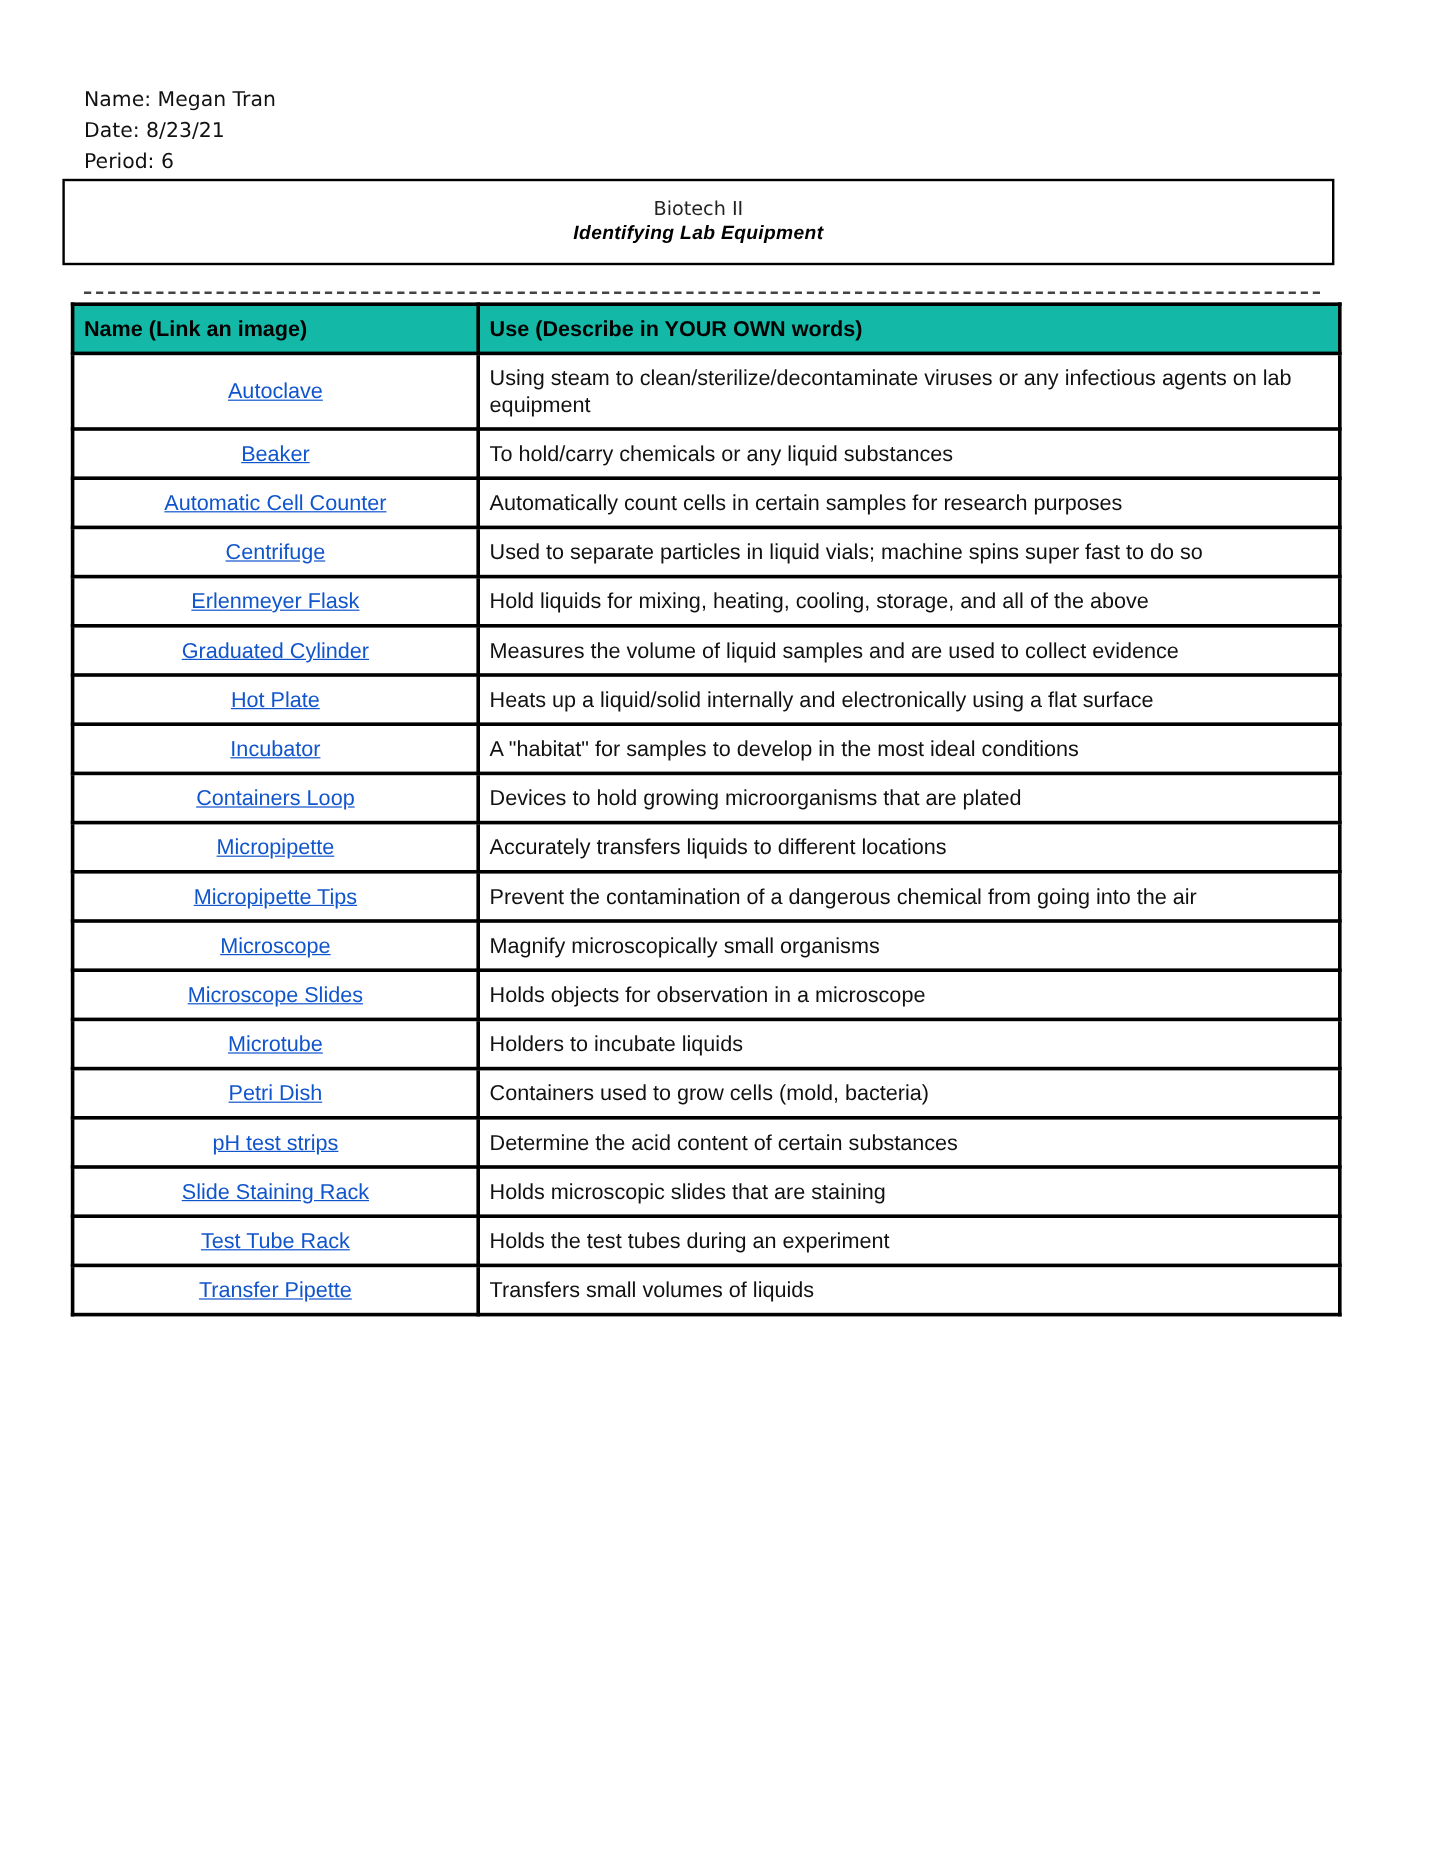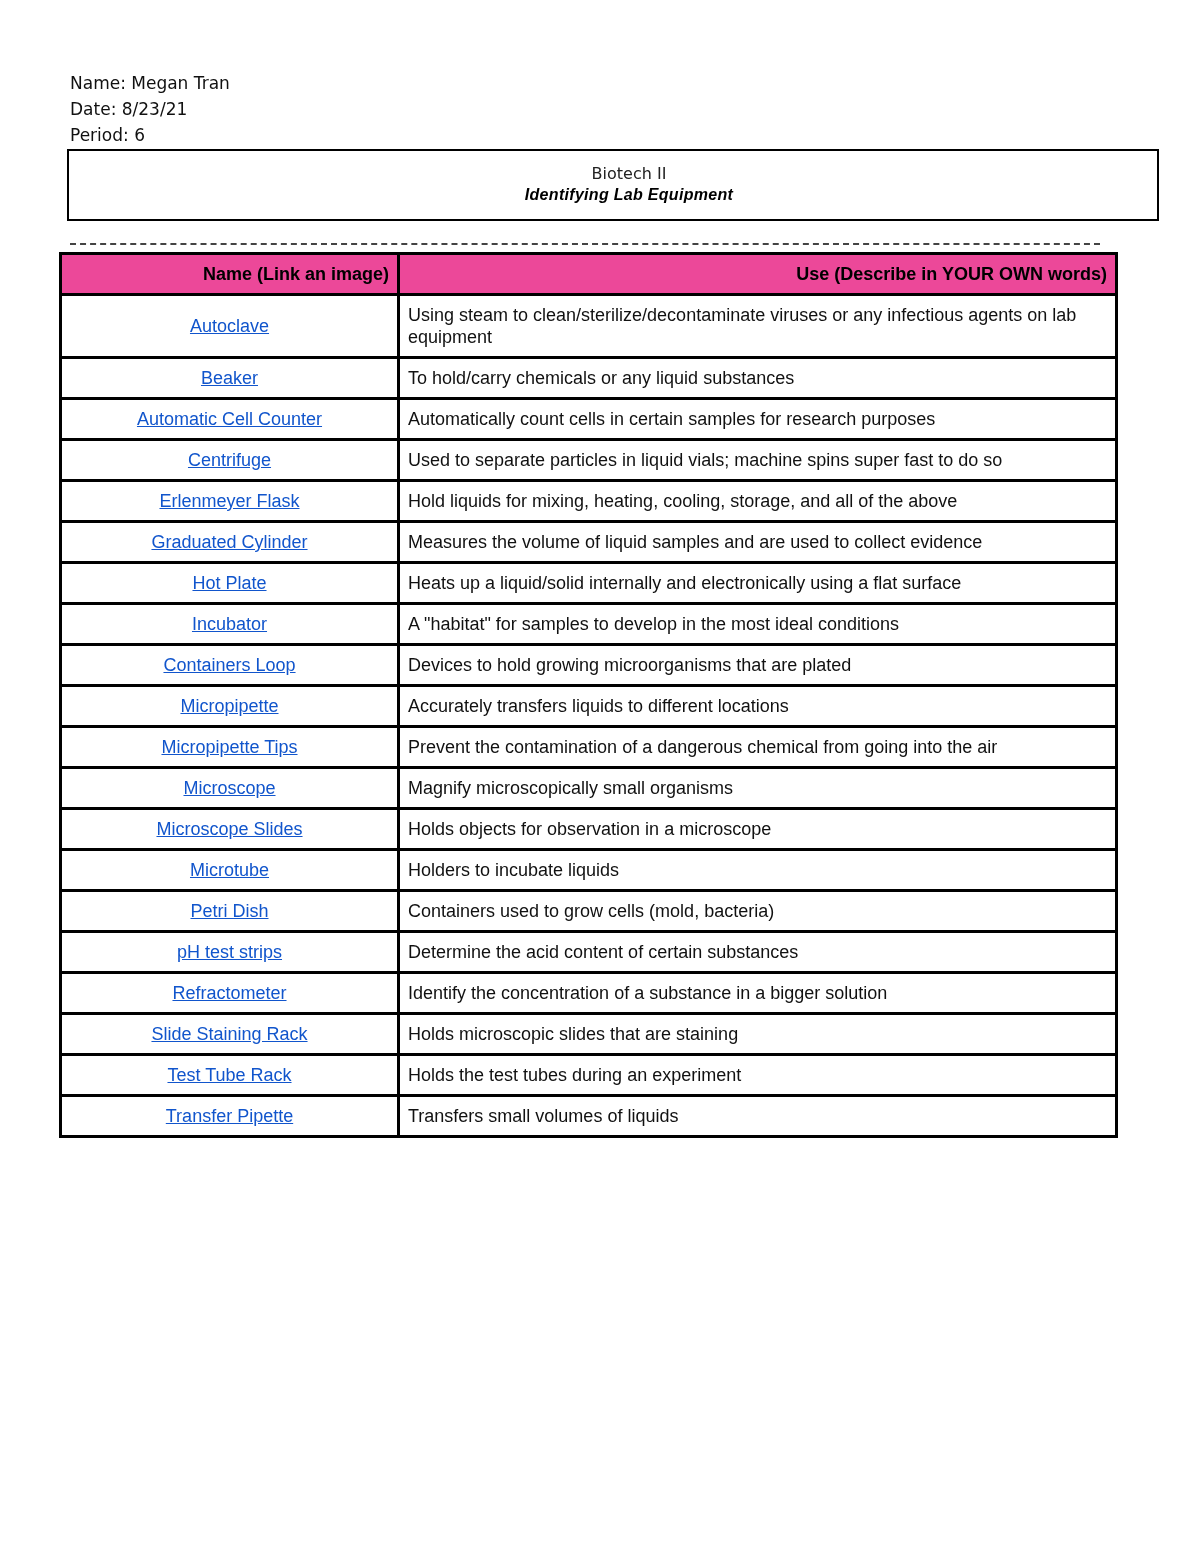--- a/index.html
+++ b/index.html
@@ -19,28 +19,27 @@
       left: 70px;
       top: 70px;
       font-family: "DejaVu Sans", sans-serif;
       font-size: 17px;
       line-height: 26px;
       color: #111;
     }
     .meta div { height: 26px; }
     .title-box {
       position: absolute;
-      left: 67px;
+      left: 52px;
       top: 149px;
       width: 1056px;
       height: 68px;
       border: 2px solid #000;
       box-sizing: content-box;
       text-align: center;
-      padding-left: 32px;
     }
     .title-course {
       margin-top: 13px;
       font-family: "DejaVu Sans", sans-serif;
       font-size: 16px;
       line-height: 20px;
       color: #222;
     }
     .title-main {
       font-family: Liberation Sans, sans-serif;
@@ -67,24 +66,24 @@
       table-layout: fixed;
     }
     table.equip th, table.equip td {
       border: 3px solid #000;
       font-size: 18px;
       line-height: 22px;
       padding: 0 8px;
       vertical-align: middle;
     }
     table.equip th {
-      background: #ec4899;
+      background: #14b8a6;
       font-weight: bold;
       height: 38px;
-      text-align: right;
+      text-align: left;
       font-size: 18px;
     }
     table.equip td {
       height: 38px;
     }
     table.equip td.name-cell {
       text-align: center;
     }
     table.equip td.use-cell {
       text-align: left;
@@ -185,24 +184,20 @@
       </tr>
       <tr>
         <td class="name-cell"><a class="equip-link">Petri Dish</a></td>
         <td class="use-cell">Containers used to grow cells (mold, bacteria)</td>
       </tr>
       <tr>
         <td class="name-cell"><a class="equip-link">pH test strips</a></td>
         <td class="use-cell">Determine the acid content of certain substances</td>
       </tr>
       <tr>
-        <td class="name-cell"><a class="equip-link">Refractometer</a></td>
-        <td class="use-cell">Identify the concentration of a substance in a bigger solution</td>
-      </tr>
-      <tr>
         <td class="name-cell"><a class="equip-link">Slide Staining Rack</a></td>
         <td class="use-cell">Holds microscopic slides that are staining</td>
       </tr>
       <tr>
         <td class="name-cell"><a class="equip-link">Test Tube Rack</a></td>
         <td class="use-cell">Holds the test tubes during an experiment</td>
       </tr>
       <tr>
         <td class="name-cell"><a class="equip-link">Transfer Pipette</a></td>
         <td class="use-cell">Transfers small volumes of liquids</td>

